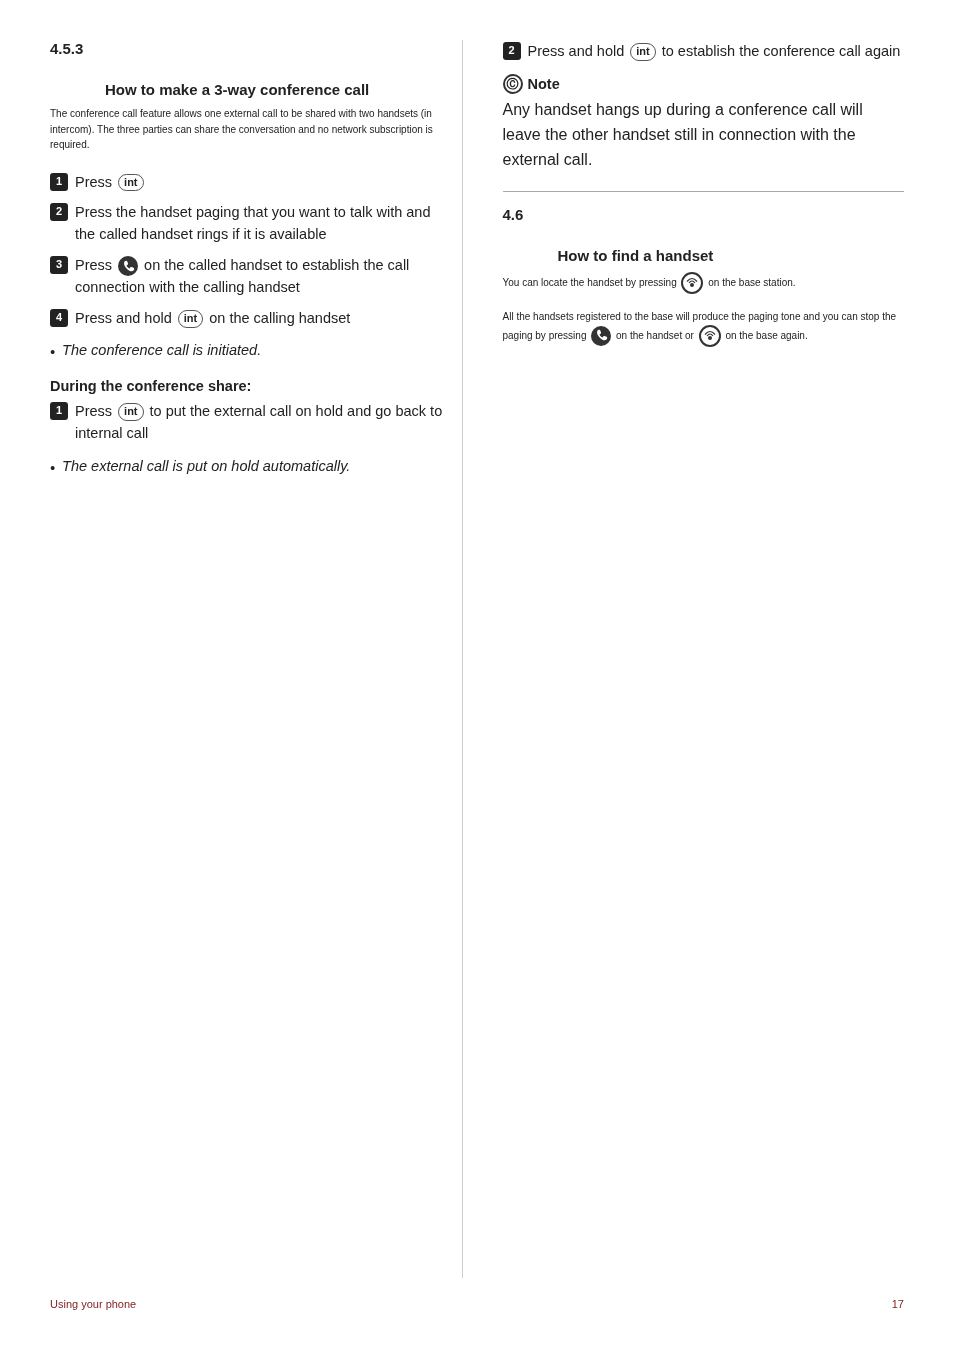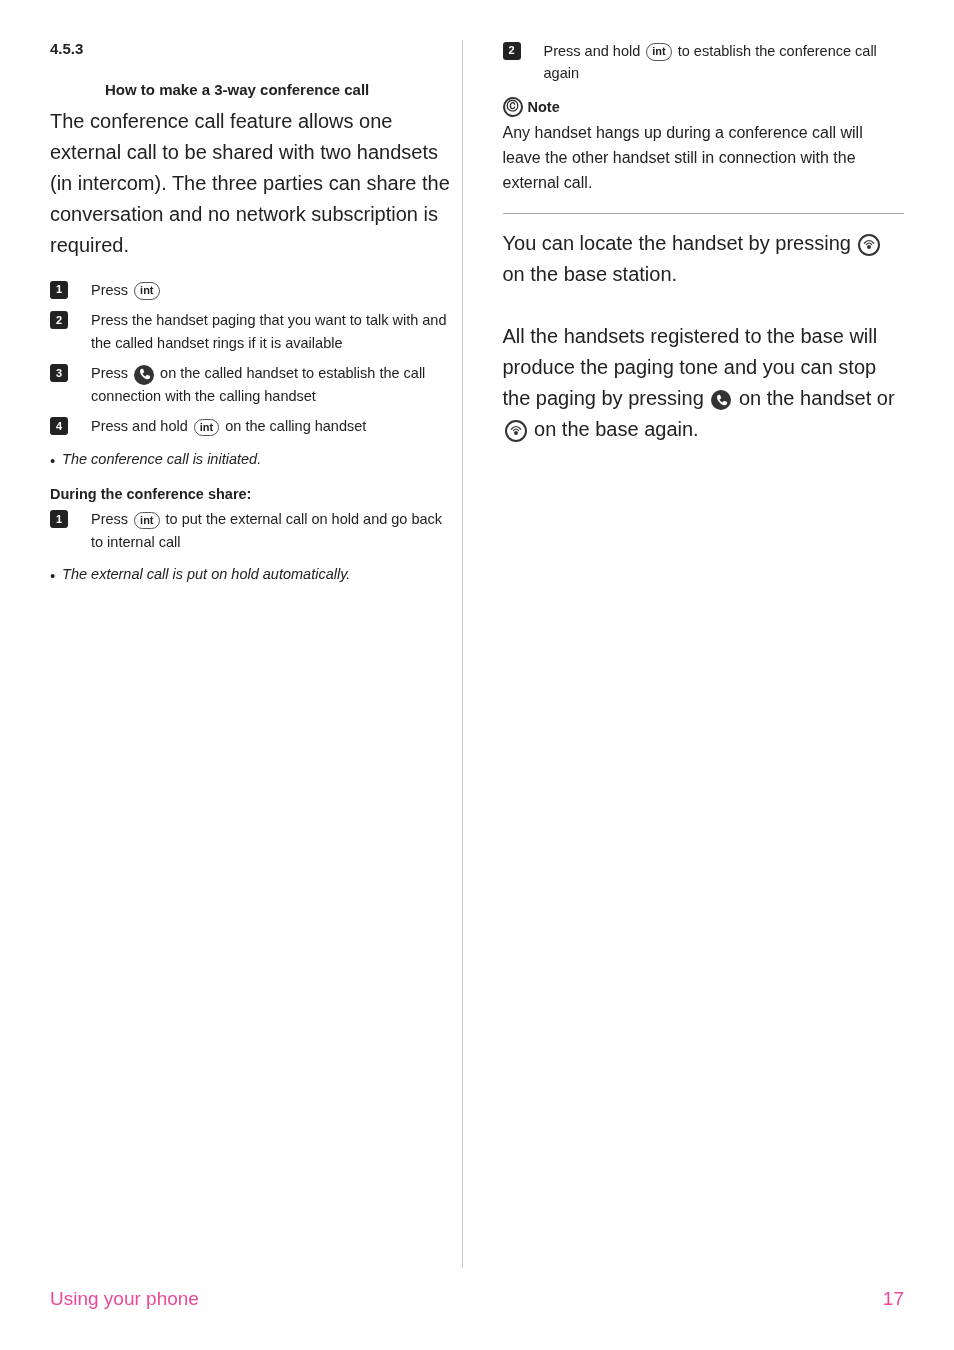--- a/index.html
+++ b/index.html
@@ -51,21 +51,21 @@
       min-width: 55px;
     }
 
     .section-title {
       font-size: 15px;
       font-weight: bold;
       margin-top: 41px;
     }
 
     .section-body {
-      font-size: 20px;
+      font-size: 10px;
       line-height: 1.55;
       margin-bottom: 18px;
     }
 
     
     .sub-heading {
       font-weight: bold;
       font-size: 14.5px;
       margin-bottom: 6px;
       margin-top: 14px;
@@ -97,21 +97,20 @@
       font-size: 11px;
       font-weight: bold;
       border-radius: 3px;
       flex-shrink: 0;
       margin-right: 7px;
       margin-top: 2px;
     }
 
     .step-text {
       flex: 1;
-      margin-left: 16px;
     }
 
     
     .bullet-item {
       display: flex;
       align-items: flex-start;
       margin-bottom: 8px;
       font-size: 14.5px;
       font-style: italic;
       line-height: 1.55;
@@ -210,22 +209,22 @@
       margin-bottom: 8px;
     }
 
     
     .footer {
       display: flex;
       justify-content: space-between;
       align-items: center;
       margin-top: auto;
       padding-top: 20px;
-      font-size: 19px;
-      color: #ec4899;
+      font-size: 11px;
+      color: #7f1d1d;
       gap: 48px;
     }
   </style>
 </head>
 <body>
 
 <div class="page">
   <div class="two-col">
 
     <div class="left-col">
@@ -299,20 +298,24 @@
       <div class="note-block">
         <div class="note-title">
           <span class="note-icon">Ⓒ</span>
           <span>Note</span>
         </div>
         <div class="note-body">Any handset hangs up during a conference call will leave the other handset still in connection with the external call.</div>
       </div>
 
       <hr class="divider">
 
+      <div class="section-heading section-46-heading">
+        <span class="section-number">4.6</span>
+        <span class="section-title">How to find a handset</span>
+      </div>
 
       <div class="section-body">
         <span>You can locate the handset by pressing </span>
         
         <span class="icon-page" style="display:inline-flex;align-items:center;justify-content:center;width:22px;height:22px;border:2px solid #333;border-radius:50%;vertical-align:middle;margin:0 2px;">
           <svg width="14" height="14" viewBox="0 0 14 14">
             <circle cx="7" cy="9" r="2" fill="#333"></circle>
             <path d="M4 7 Q7 3 10 7" stroke="#333" stroke-width="1.2" fill="none"></path>
             <path d="M2 5.5 Q7 -0.5 12 5.5" stroke="#333" stroke-width="1.2" fill="none"></path>
           </svg>

